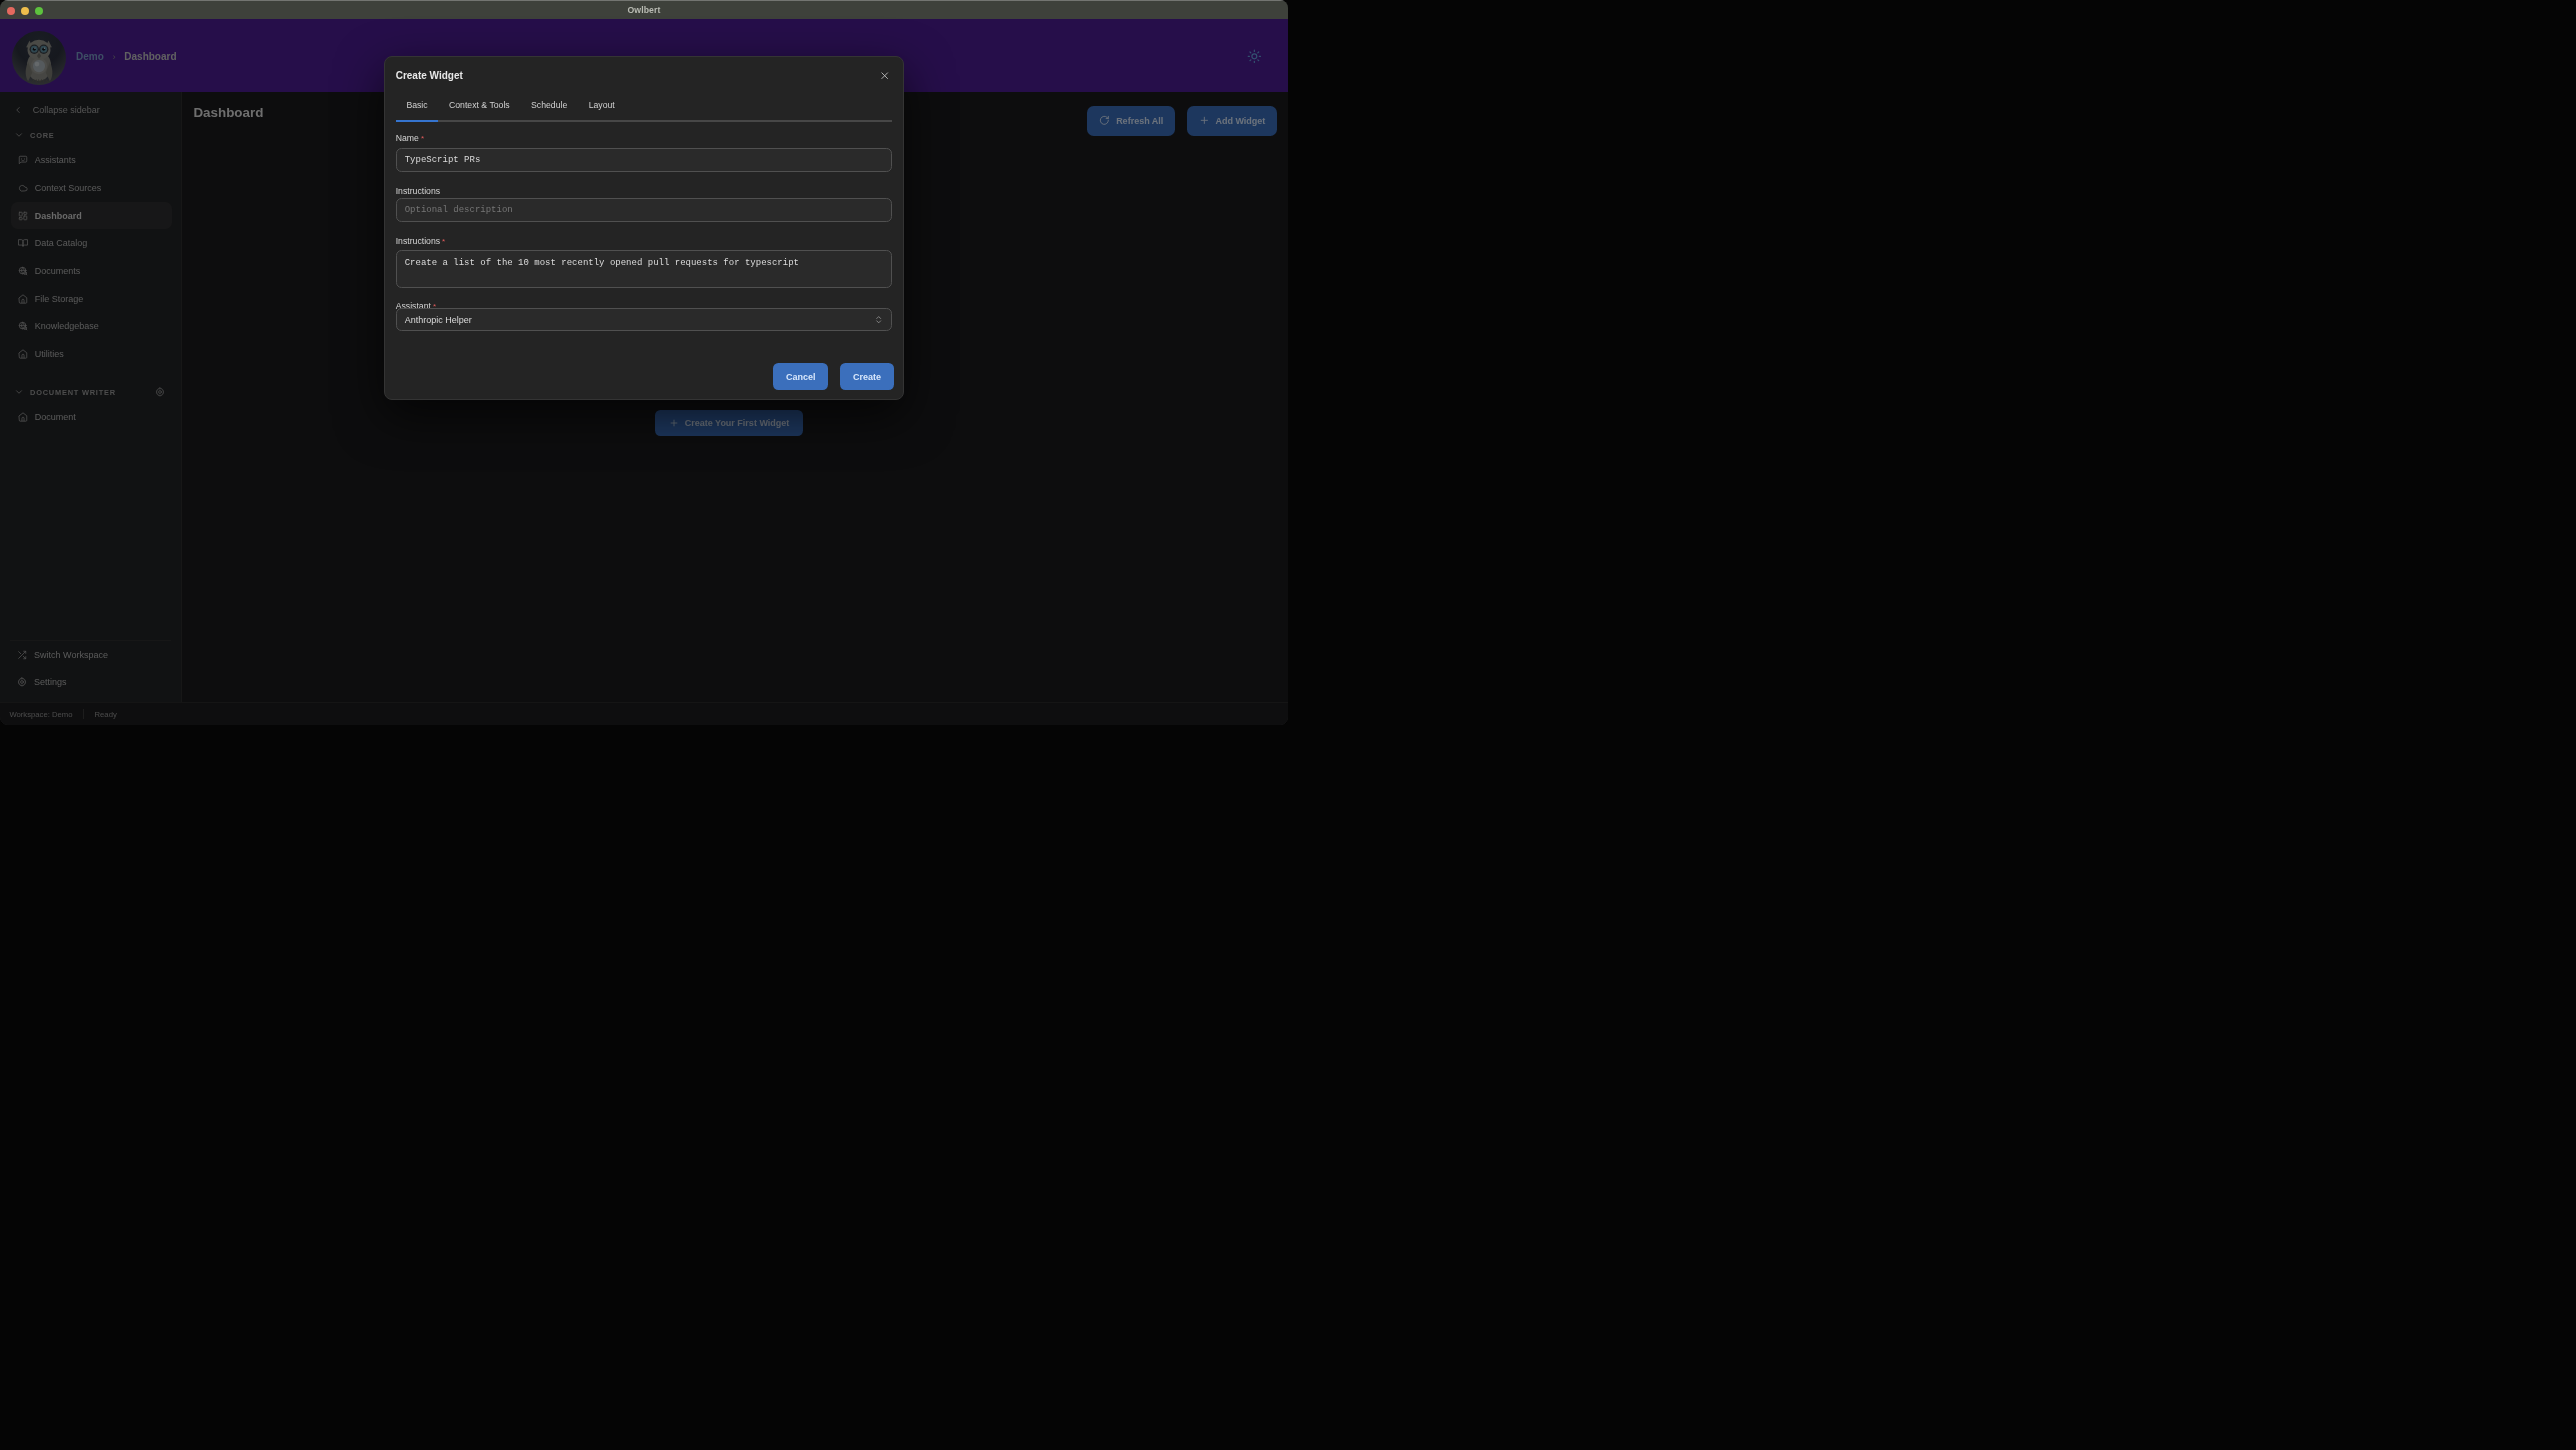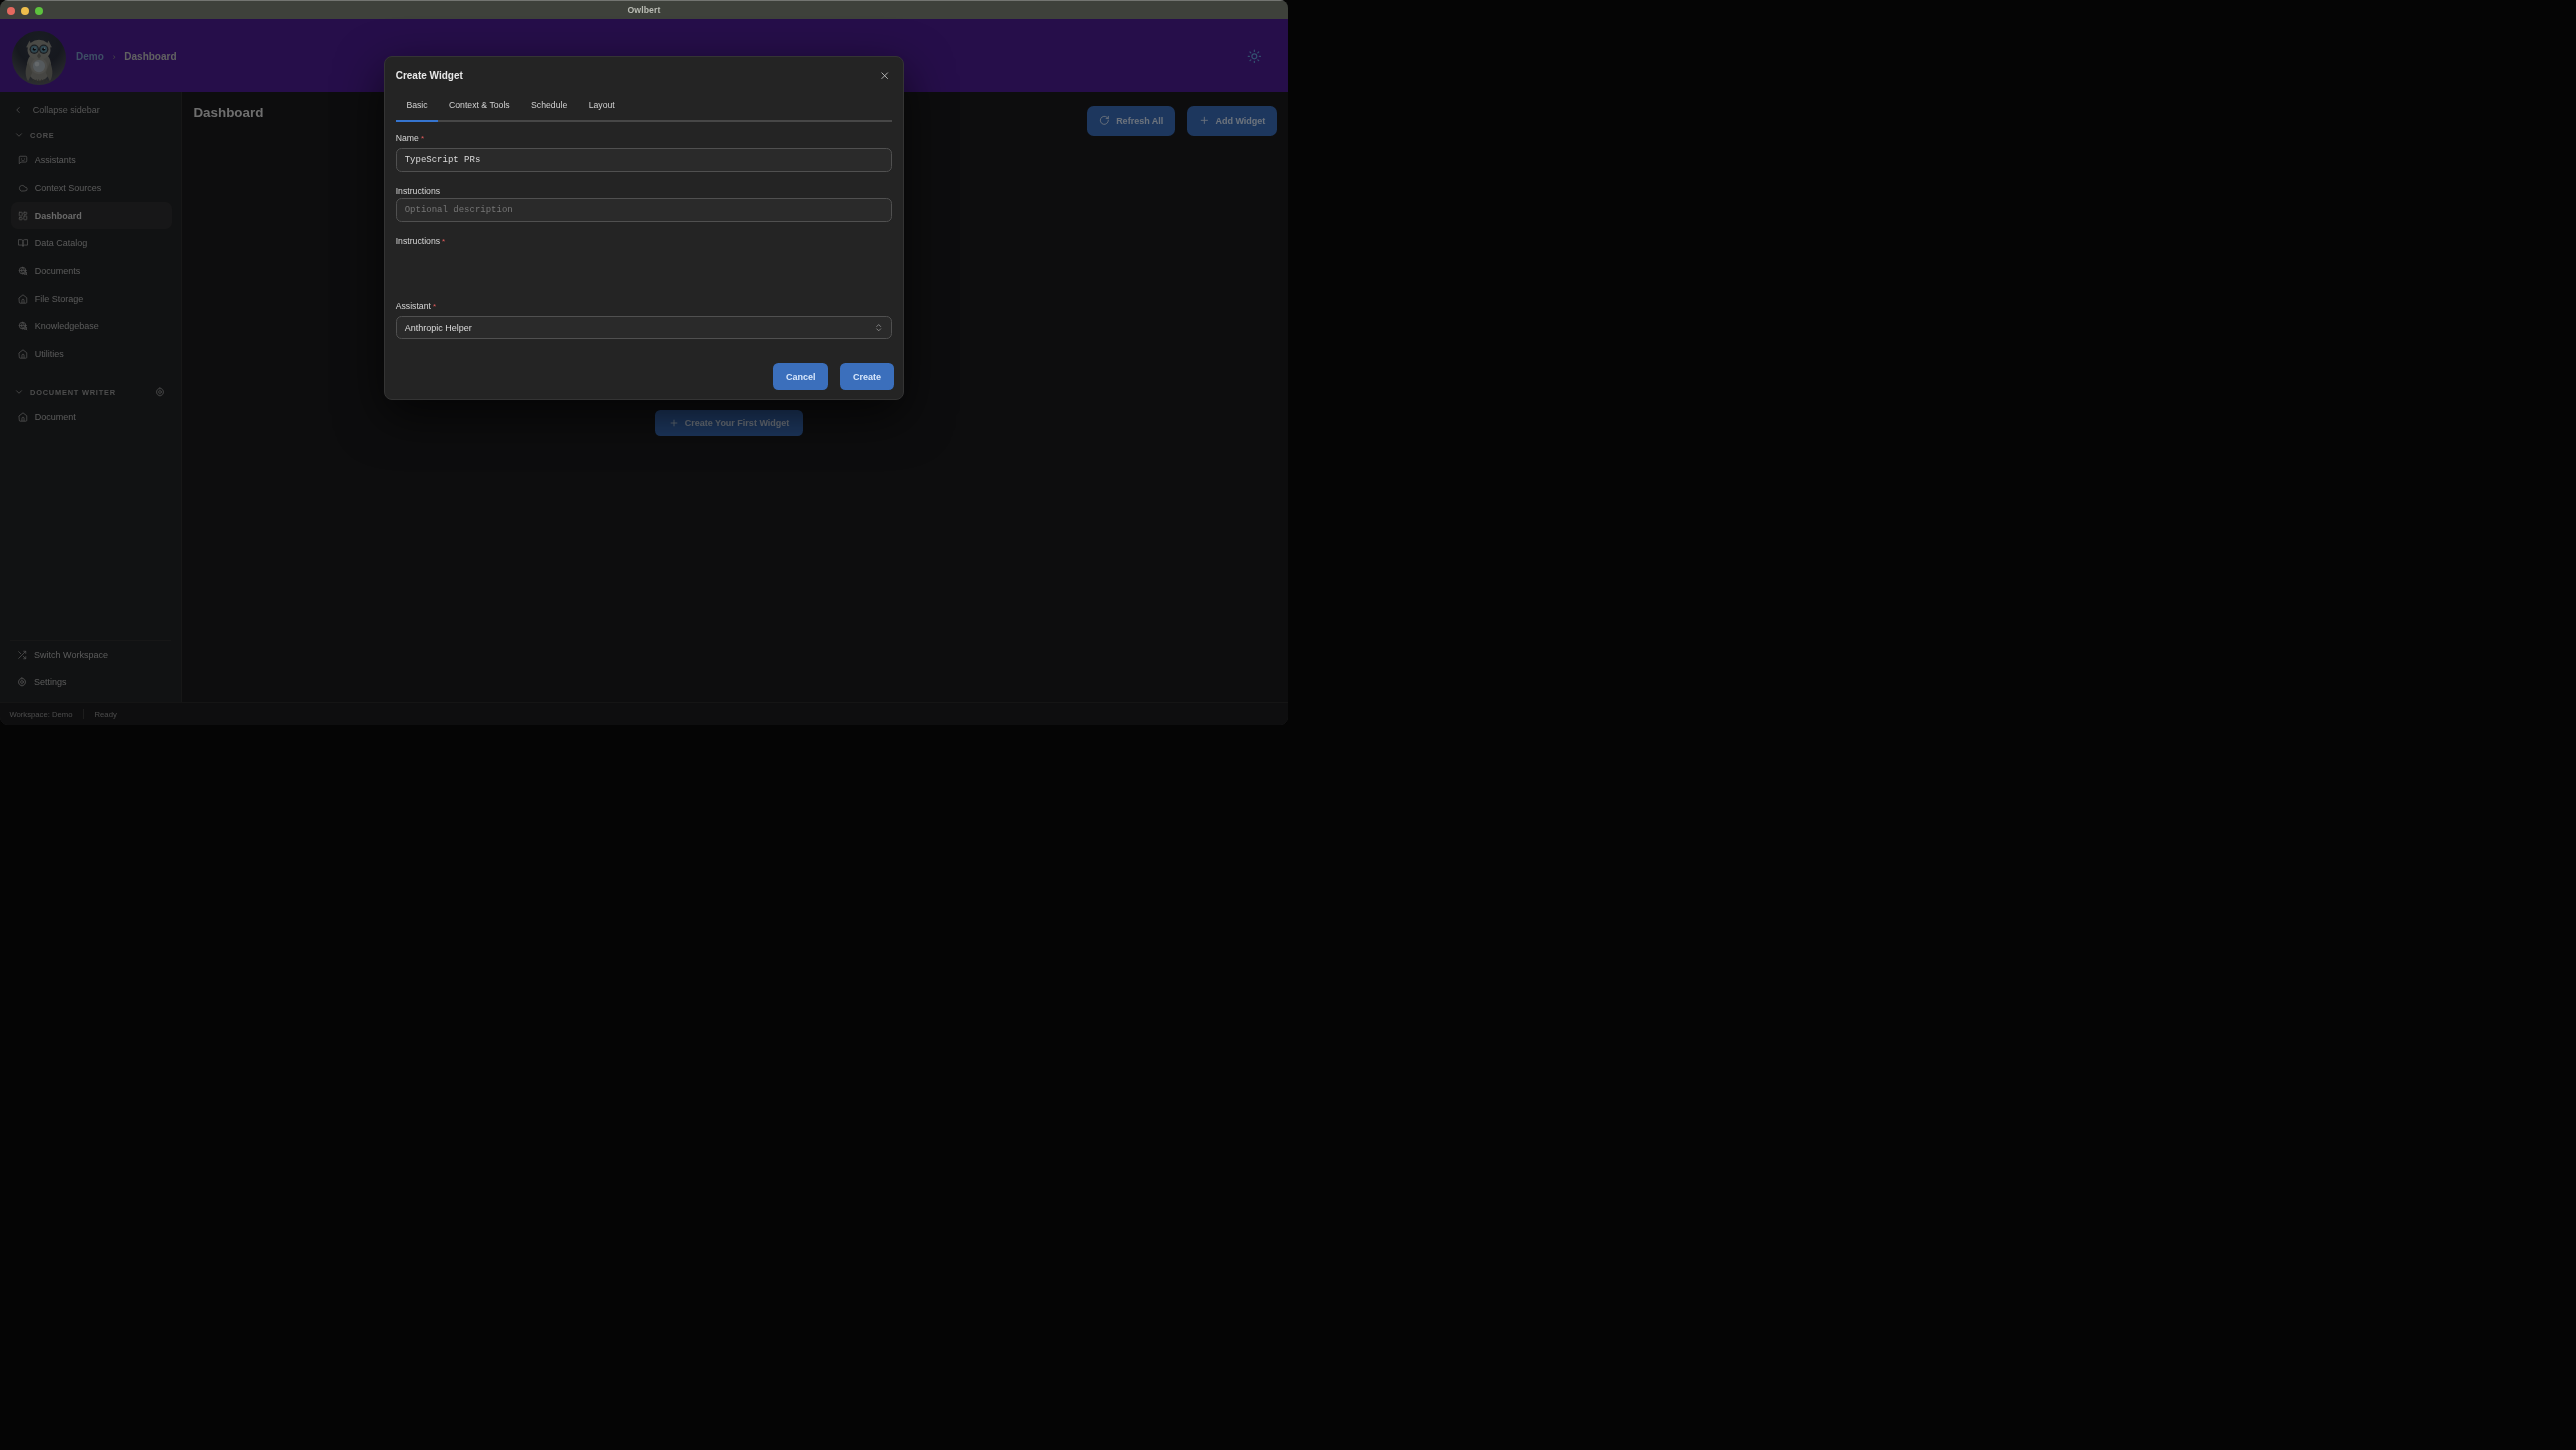--- a/index.html
+++ b/index.html
@@ -71,21 +71,21 @@
   .tab { padding:0 10.7px 7.4px 10.7px; font-size:8.7px; color:#d2d2d2; cursor:pointer; margin-bottom:-2px; border-bottom:2px solid transparent; line-height:13.4px; }
   .tab.active { border-bottom-color:#3574cf; }
   .f-label { position:absolute; left:10.7px; font-size:8.7px; color:#d6d6d6; }
   .req { color:#e05c5c; margin-left:2px; font-size:8px; }
   .f-input { position:absolute; left:10.7px; right:10.7px; background:#2a2a2a; border:0.7px solid #505050; border-radius:5.4px;
              color:#dcdcdc; font-size:9px; font-family:Liberation Mono, monospace; padding:0 8px; outline:none; }
   .f-input::placeholder, textarea.f-input::placeholder { color:#757575; }
   #name-input   { top:91px; height:23.5px; }
   #desc-input   { top:141px; height:24px; }
   #instr-input  { top:193px; height:38px; padding-top:6.7px; resize:none; line-height:11.4px; }
-  .select-box { position:absolute; left:10.7px; right:10.7px; top:259px; height:23px; background:#2a2a2a; border:0.7px solid #505050;
+  .select-box { position:absolute; left:10.7px; right:10.7px; top:251px; height:23px; background:#2a2a2a; border:0.7px solid #505050;
                 border-radius:5.4px; display:flex; align-items:center; padding:0 8px; color:#dcdcdc; font-size:9px; cursor:pointer; }
   .select-box .chevrons { margin-left:auto; color:#9a9a9a; display:flex; }
   .modal-actions { position:absolute; right:9.4px; top:306px; display:flex; gap:12px; }
   .modal-actions .btn-blue { height:27px; padding:0 12.7px; border-radius:5.4px; color:#d9e8fc; }
 
   .icon { display:inline-flex; align-items:center; justify-content:center; }
   .icon svg { display:block; }
 </style>
 </head>
 <body>
@@ -356,20 +356,21 @@
     <input class="f-input" id="name-input" value="TypeScript PRs" style="">
 
     <div class="f-label" style="top:129px">
       <span>Instructions</span>
     </div>
     <input class="f-input" id="desc-input" placeholder="Optional description" style="">
 
     <div class="f-label" style="top:179px">
       <span>Instructions</span><span class="req">*</span>
     </div>
+    <textarea class="f-input" id="instr-input" style="">Create a list of the 10 most recently opened pull requests for typescript</textarea>
 
     <div class="f-label" style="top:244px">
       <span>Assistant</span><span class="req">*</span>
     </div>
     <div class="select-box">
       <span>Anthropic Helper</span>
       <span class="chevrons icon">
         <svg width="9.4" height="9.4" viewBox="0 0 24 24" fill="none" stroke="currentColor" stroke-width="2" stroke-linecap="round" stroke-linejoin="round">
           <path d="m7 9 5-5 5 5"></path>
             <path d="m7 15 5 5 5-5"></path>

